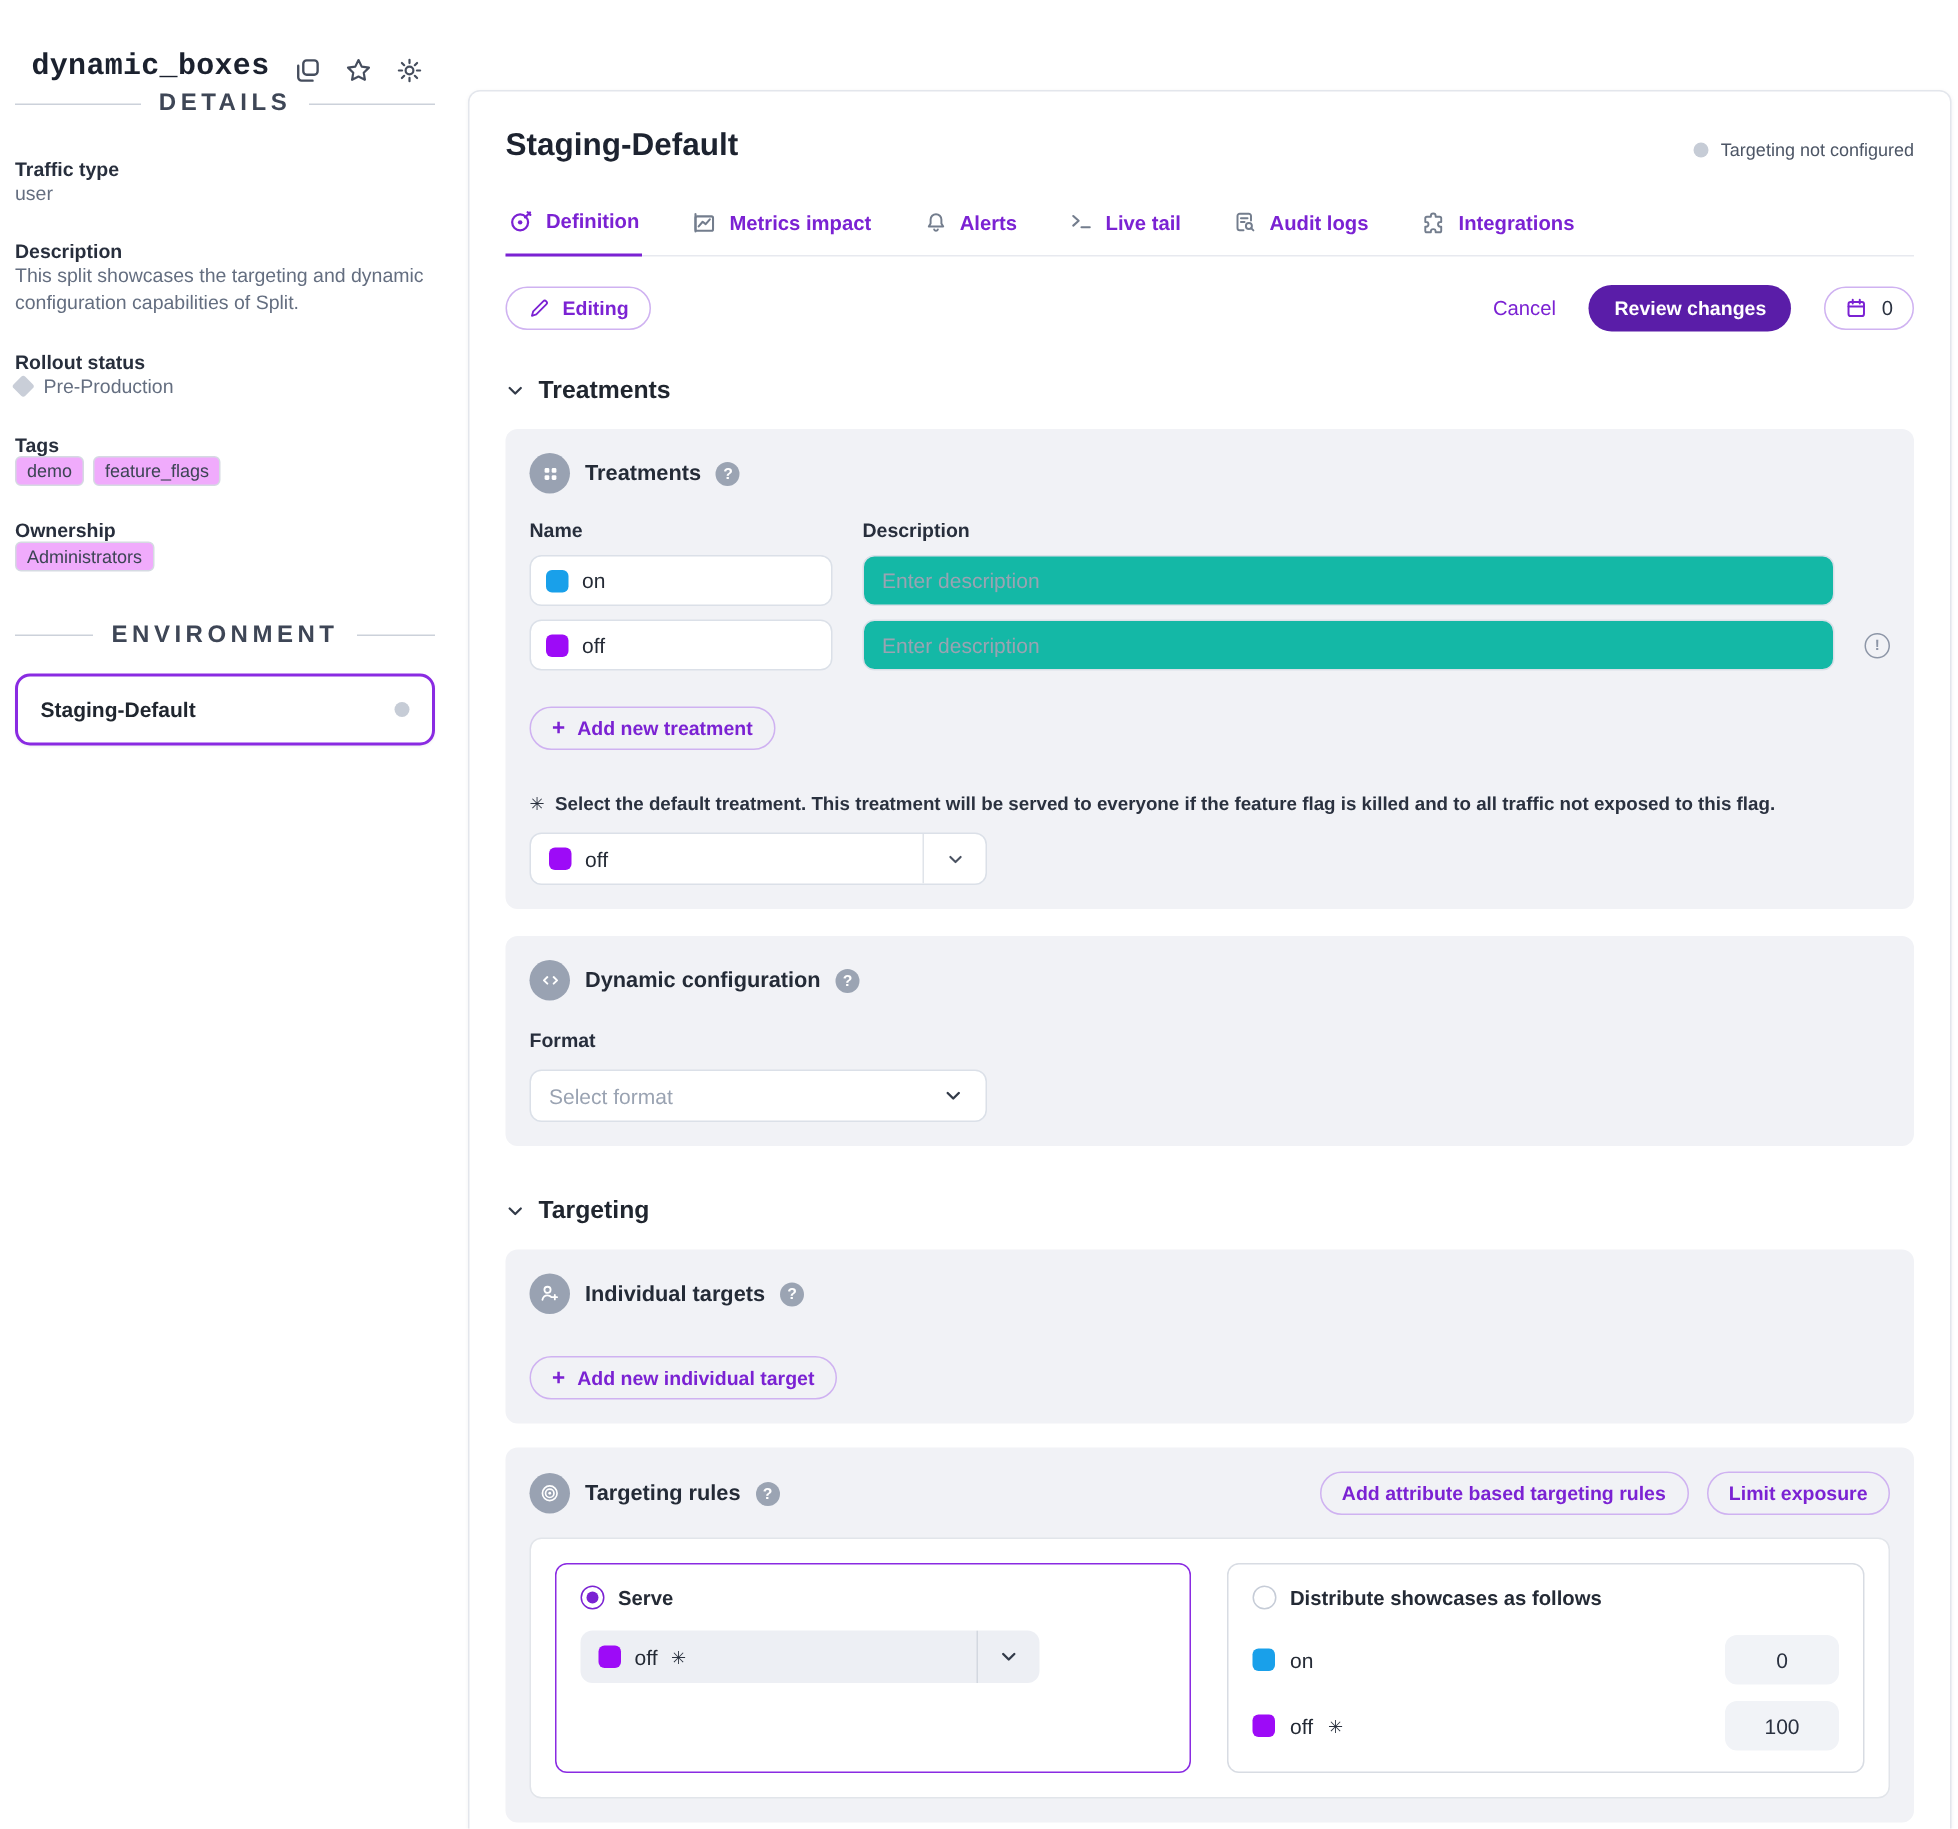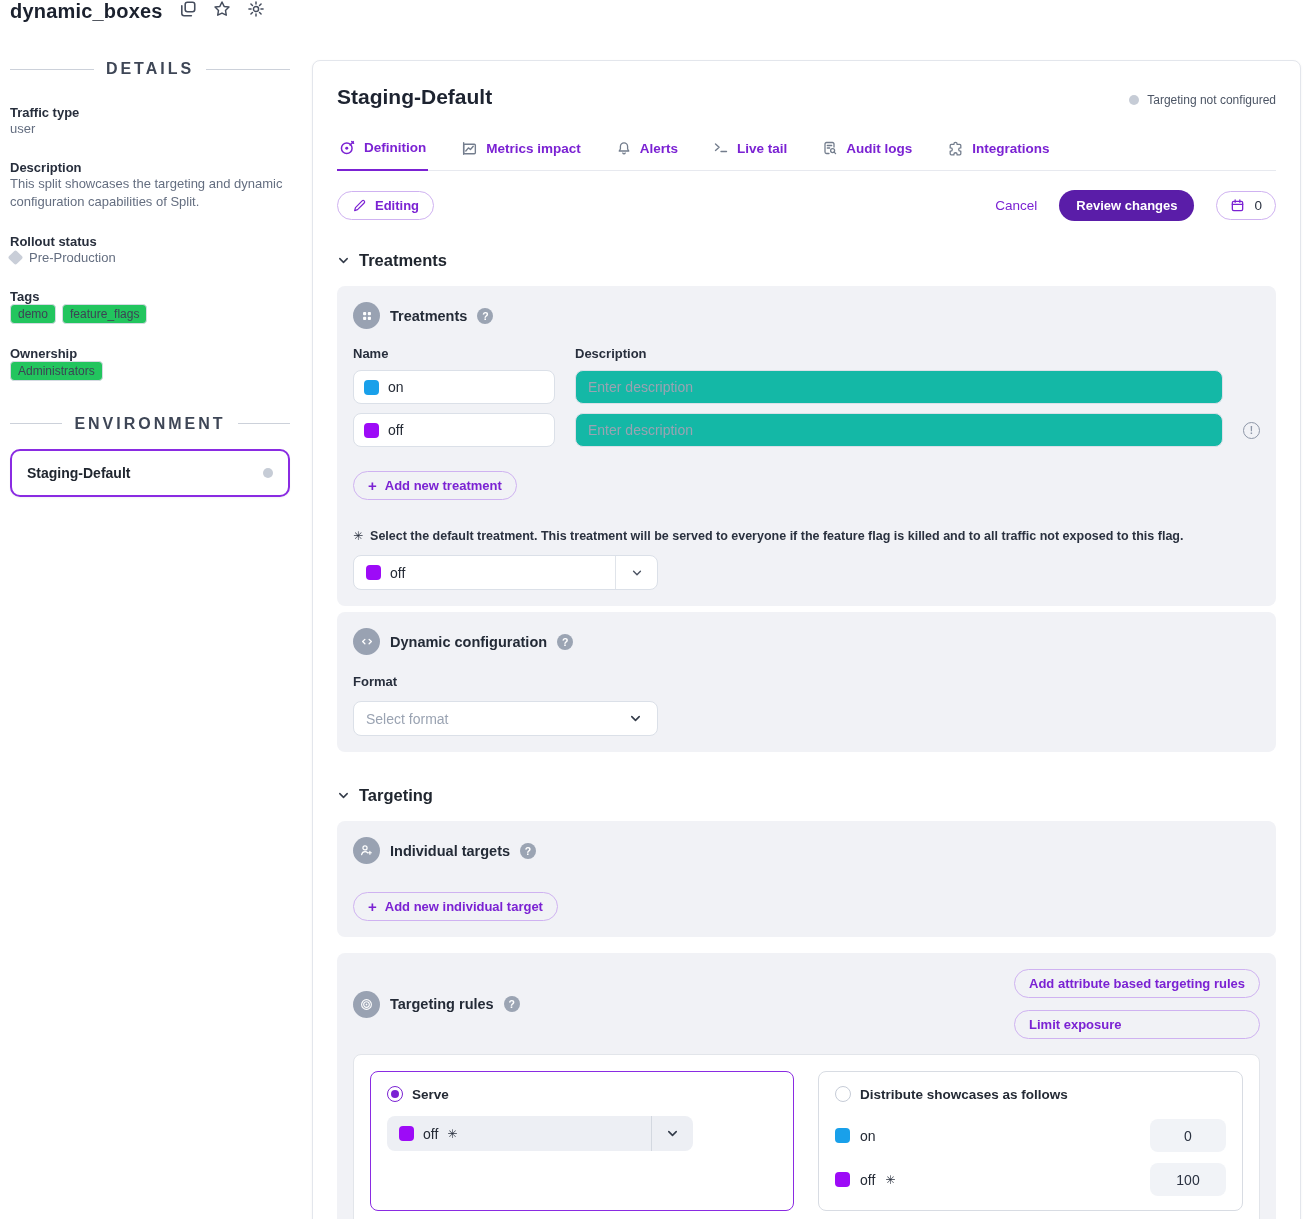--- a/index.html
+++ b/index.html
@@ -1,40 +1,40 @@
 <!DOCTYPE html>
 <html><head>
 <meta charset="utf-8">
 <style>
   * { margin:0; padding:0; box-sizing:border-box; }
   html,body { width:1305px; height:1219px; overflow:hidden; background:#fff;
     font-family:"Liberation Sans","DejaVu Sans",sans-serif; color:#242a35; }
 
   
-  .app-header { position:absolute; top:0; left:0; height:56px; display:flex; align-items:flex-start; padding-left:10px; gap:16px; z-index:5; }
+  .app-header { position:absolute; top:0; left:11px; height:56px; display:flex; align-items:flex-end; padding-left:10px; gap:16px; z-index:5;font-family:Liberation Mono, monospace; }
   .app-title { font-size:20px; font-weight:700; color:#1b212e; letter-spacing:.2px; }
   .hicon { display:flex; color:#454d5d; cursor:pointer; }
 
   
   .layout { display:flex; width:100%; height:100%; }
   .sidebar { width:312px; flex:none; padding:60px 22px 0 10px; }
   .main-card { flex:1; margin:60px 8px -14px 0; background:#fff; border:1px solid #e3e6ec; border-radius:8px;
     padding:0 24px 10px; box-shadow:0 1px 3px rgba(16,24,40,.05); }
 
   
   .sec-divider { display:flex; align-items:center; gap:12px; color:#3e4656; font-size:16px; font-weight:700; letter-spacing:3px; }
   .sec-divider .line { flex:1; height:1px; background:#ccd1da; }
   .details-rows { margin-top:26px; }
   .detail-row { display:flex; margin-bottom:21px;flex-direction:column; }
   .detail-label { width:107px; flex:none; font-size:13px; font-weight:700; color:#272e3c; padding-top:1px; }
   .detail-value { font-size:13px; color:#646e80; line-height:1.4; }
   .status-inline { display:flex; align-items:center; gap:8px; }
   .diamond { width:11px; height:11px; background:#c9ced8; border-radius:2px; transform:rotate(45deg); flex:none; }
   .chips { display:flex; gap:6px; flex-wrap:wrap; }
-  .chip { border:1px solid #d5dae2; border-radius:4px; padding:2px 7px; font-size:12px; color:#3c4454; background:#22c55e; }
+  .chip { border:1px solid #d5dae2; border-radius:4px; padding:2px 7px; font-size:12px; color:#3c4454; background:#f0abfc; }
   .env-heading { margin-top:34px; }
   .env-card { margin-top:24px; border:1px solid #eae7df; border-radius:8px; background:#fff; overflow:hidden; box-shadow:0 1px 2px rgba(0,0,0,.05); }
   .env-banner { background:#fdf6e7; color:#c7542e; font-size:10.5px; font-weight:700; letter-spacing:1.6px; text-align:center; padding:6px 0; }
   .env-body { display:flex; align-items:center; justify-content:space-between; padding:13px 15px; }
   .env-name { font-size:14px; font-weight:700; color:#20262f; }
   .env-ind { display:flex; align-items:center; gap:10px; }
   .dot { width:10px; height:10px; border-radius:50%; flex:none; }
   .dot-green { background:#2dc46f; } .dot-gray { background:#c6ccd6; }
   .env-card.selected { margin-top:16px; border:2px solid #8a2be2; border-radius:10px; padding:14px 15px; display:flex; align-items:center; justify-content:space-between; cursor:pointer; }
   .env-card { cursor:pointer; }
@@ -91,21 +91,21 @@
   .sel-main { flex:1; display:flex; align-items:center; gap:9px; padding:0 12px; font-size:14px; color:#242a35; }
   .sel-arrow { width:42px; display:flex; align-items:center; justify-content:center; border-left:1px solid #e0e4ea; color:#4a5261; }
   .select.nodiv .sel-arrow { border-left:none; width:44px; }
   .ph { color:#9aa3b2; }
 
   
   .it-btn { margin-top:28px; }
 
   
   .rules-head { display:flex; justify-content:space-between; align-items:center; }
-  .rules-actions { display:flex; gap:12px;flex-direction:column; }
+  .rules-actions { display:flex; gap:12px; }
   .white-box { margin-top:15px; background:#fff; border:1px solid #e2e5ea; border-radius:8px; padding:16px; display:flex; gap:24px; }
   .rule-card { border-radius:8px; padding:14px 16px; height:140px; }
   .serve-card { width:424px; border:1.5px solid #8a2be2; }
   .dist-card { flex:1; border:1px solid #d8dce3; }
   .radio-row { display:flex; align-items:center; gap:9px; font-size:13.5px; font-weight:700; color:#242a35; cursor:pointer; }
   .radio { width:16px; height:16px; border-radius:50%; border:1.5px solid #c6ccd7; background:#fff; position:relative; flex:none; }
   .radio.checked { border-color:#7b22d3; }
   .radio.checked::after { content:""; position:absolute; inset:3px; border-radius:50%; background:#7b22d3; }
   .serve-select { margin-top:14px; width:306px; height:35px; background:#edeff4; border-radius:8px; display:flex; overflow:hidden; cursor:pointer; }
   .serve-select .sel-arrow { border-left:1px solid #d3d8e0; }
@@ -345,21 +345,21 @@
           <span>off</span>
         </span>
         <span class="sel-arrow">
           <svg width="12" height="12" viewBox="0 0 14 14" fill="none" stroke="currentColor" stroke-width="1.6" stroke-linecap="round" stroke-linejoin="round">
               <path d="M3 5l4 4 4-4"></path>
             </svg>
         </span>
       </div>
     </div>
 
-    <div class="gcard" style="margin-top:6px;">
+    <div class="gcard" style="margin-top:18px;">
       <div class="gcard-h">
         <span class="gicon">
           <svg width="14" height="14" viewBox="0 0 16 16" fill="none" stroke="currentColor" stroke-width="1.5" stroke-linecap="round" stroke-linejoin="round">
               <path d="M5.6 5 3 7.5 5.6 10M10.4 5 13 7.5 10.4 10"></path>
             </svg>
         </span>
         <span class="gtitle">Dynamic configuration</span>
         <span class="help">?</span>
       </div>
       <div class="col-label" style="margin-top:19px;">Format</div>

